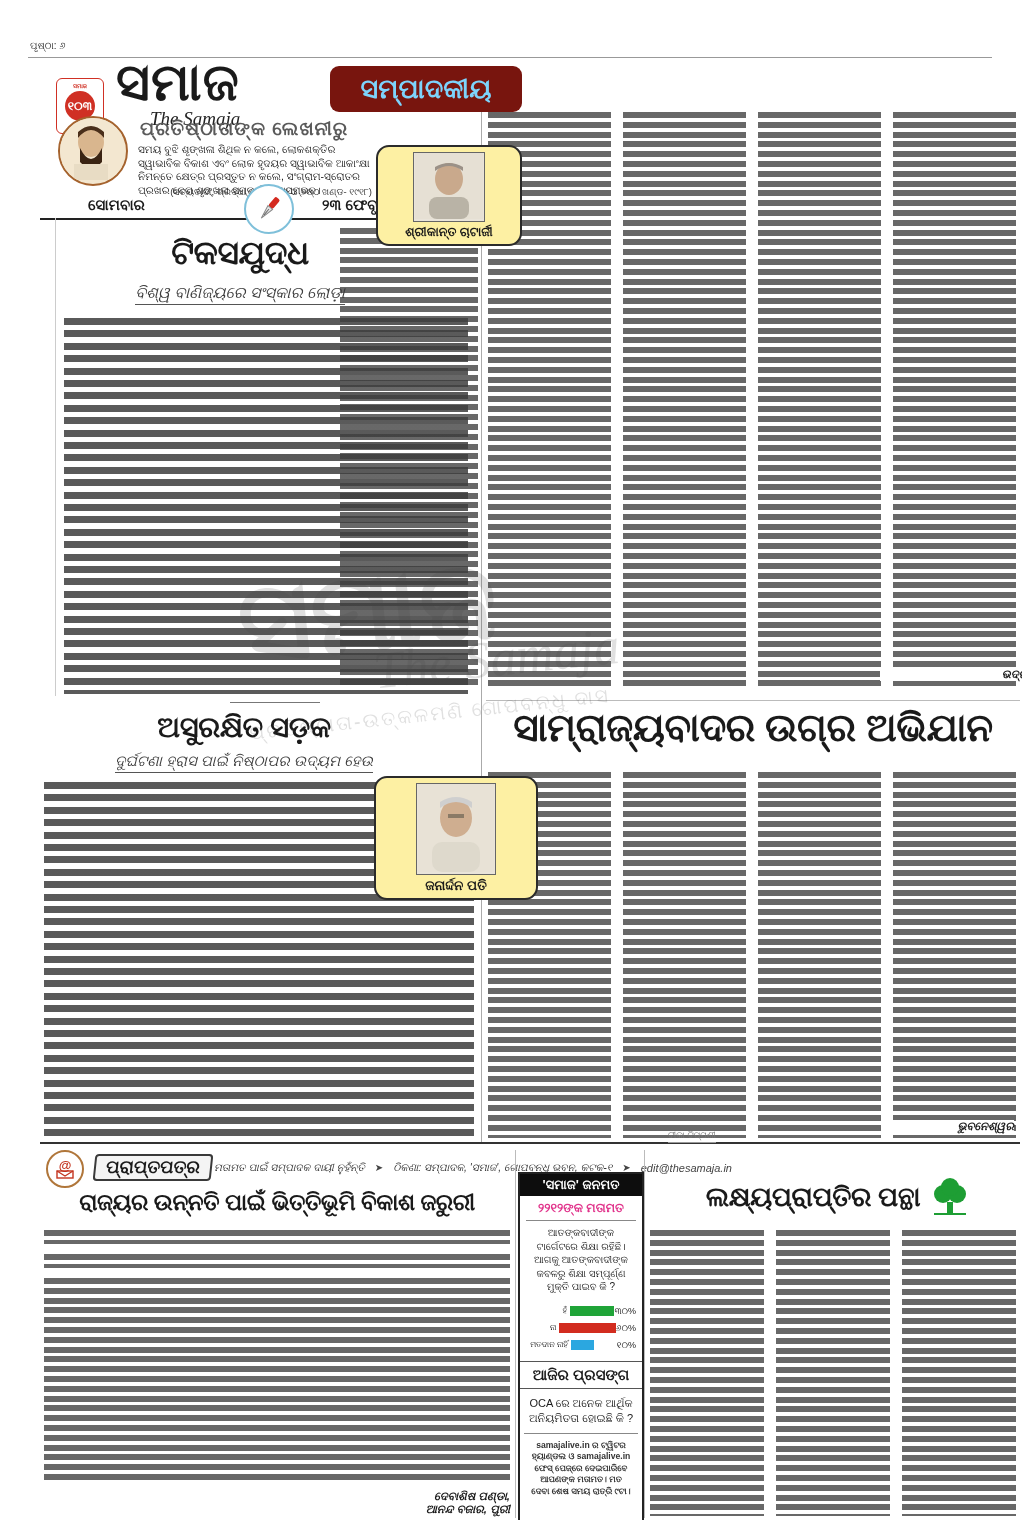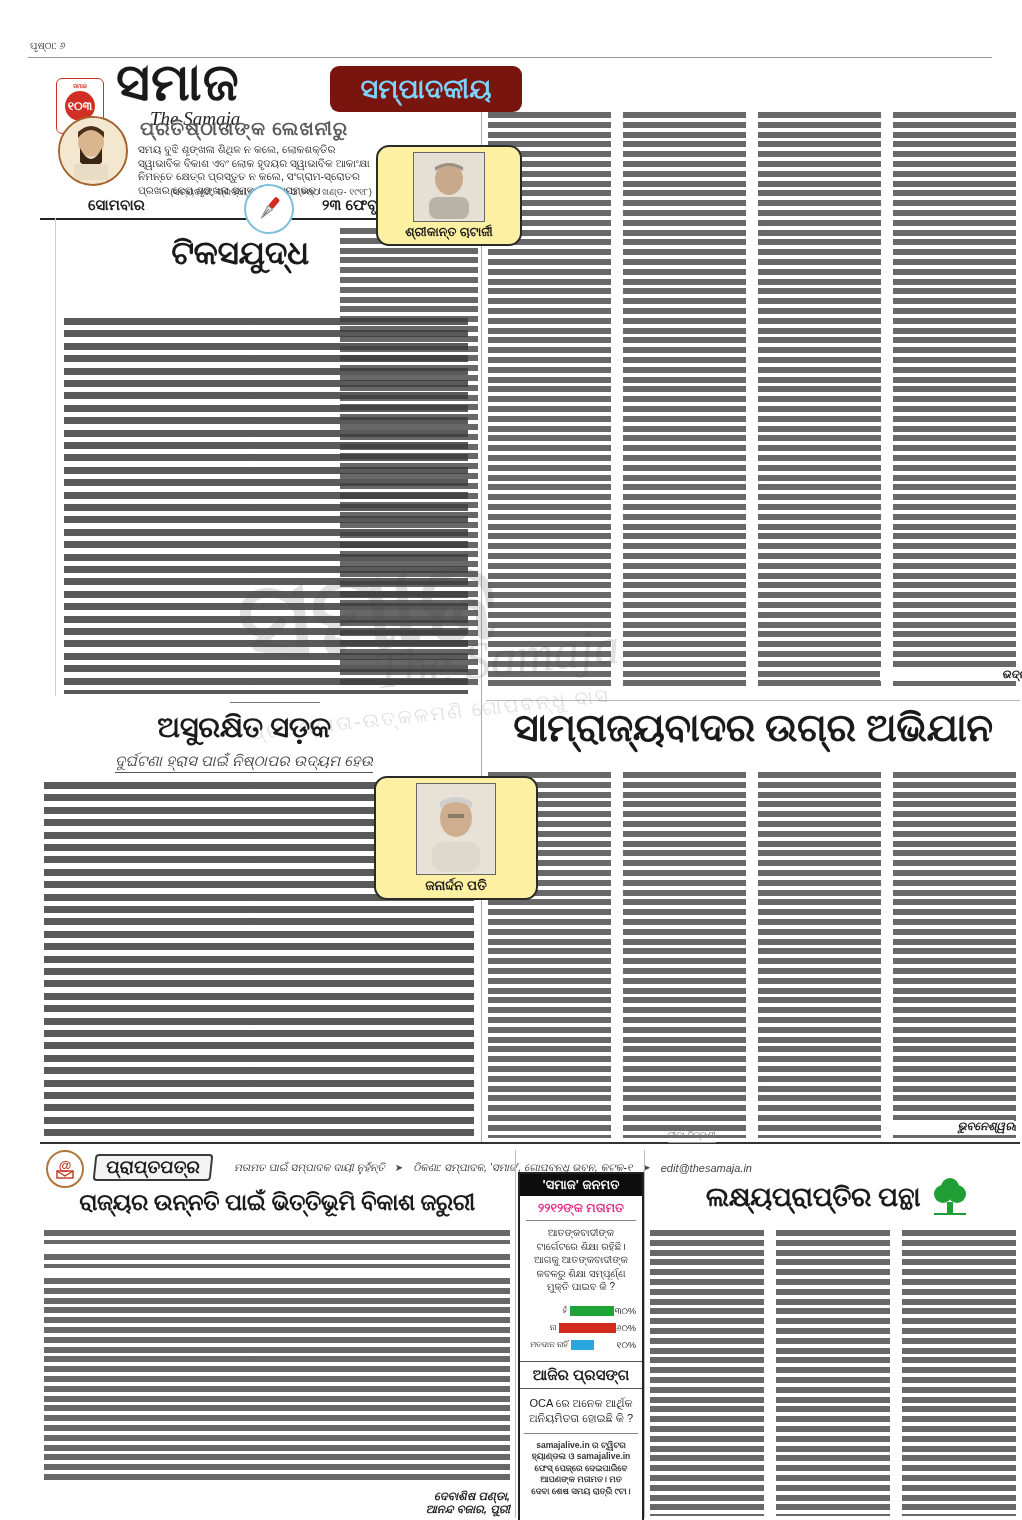--- a/index.html
+++ b/index.html
@@ -137,20 +137,23 @@
         <line x1="15" y1="15" x2="15" y2="23" stroke="#666" stroke-width="1"></line>
       </g>
     </svg>
   </div>
 
   <div class="hrule" style="left:40px;top:218px;width:441px;height:2px;background:#222;"></div>
   <div class="vrule" style="left:481px;top:112px;height:1030px;"></div>
   <div class="vrule" style="left:55px;top:218px;height:478px;background:#ccc;"></div>
 
   <div class="abs hl ctr" style="left:60px;top:236px;width:360px;font-size:33px;">ଟିକସଯୁଦ୍ଧ</div>
+  <div class="abs ctr" style="left:60px;top:284px;width:360px;">
+    <span class="subhead" style="font-size:16px;">ବିଶ୍ୱ ବାଣିଜ୍ୟରେ ସଂସ୍କାର ଲୋଡ଼ା</span>
+  </div>
   <div class="abs greek-lg" style="left:64px;top:318px;width:404px;height:376px;"></div>
 
   <div class="hrule" style="left:230px;top:702px;width:90px;background:#777;"></div>
 
   <div class="abs hl ctr" style="left:44px;top:712px;width:400px;font-size:29px;">ଅସୁରକ୍ଷିତ ସଡ଼କ</div>
   <div class="abs ctr" style="left:44px;top:752px;width:400px;">
     <span class="subhead" style="font-size:15px;">ଦୁର୍ଘଟଣା ହ୍ରାସ ପାଇଁ ନିଷ୍ଠାପର ଉଦ୍ୟମ ହେଉ</span>
   </div>
   <div class="abs greek-lg" style="left:44px;top:782px;width:430px;height:354px;"></div>
 
@@ -189,21 +192,21 @@
   <div class="abs mail-icon" style="left:46px;top:1150px;">
     <svg width="22" height="22" viewBox="0 0 22 22">
       <text x="11" y="12" text-anchor="middle" font-size="13" fill="#c4341f" font-weight="bold">@</text>
       <rect x="3" y="13" width="16" height="7" fill="none" stroke="#c4341f" stroke-width="1.4"></rect>
       <path d="M3 13 L11 18 L19 13" fill="none" stroke="#c4341f" stroke-width="1.2"></path>
     </svg>
   </div>
   <div class="abs" style="left:94px;top:1154px;">
     <span class="letters-logo">ପ୍ରାପ୍ତପତ୍ର</span>
   </div>
-  <div class="abs" style="left:234px;top:1161px;width:700px;display:flex;gap:10px;align-items:center;">
+  <div class="abs" style="left:214px;top:1161px;width:700px;display:flex;gap:10px;align-items:center;">
     <span class="strip-txt">ମତାମତ ପାଇଁ ସମ୍ପାଦକ ଦାୟୀ ନୁହଁନ୍ତି</span>
     <span class="strip-arrow">➤</span>
     <span class="strip-txt">ଠିକଣା: ସମ୍ପାଦକ, 'ସମାଜ', ଗୋପବନ୍ଧୁ ଭବନ, କଟକ-୧</span>
     <span class="strip-arrow">➤</span>
     <span class="strip-email">edit@thesamaja.in</span>
   </div>
 
   <div class="vrule" style="left:515px;top:1150px;height:368px;background:#bbb;"></div>
   <div class="vrule" style="left:644px;top:1150px;height:368px;background:#bbb;"></div>
 

